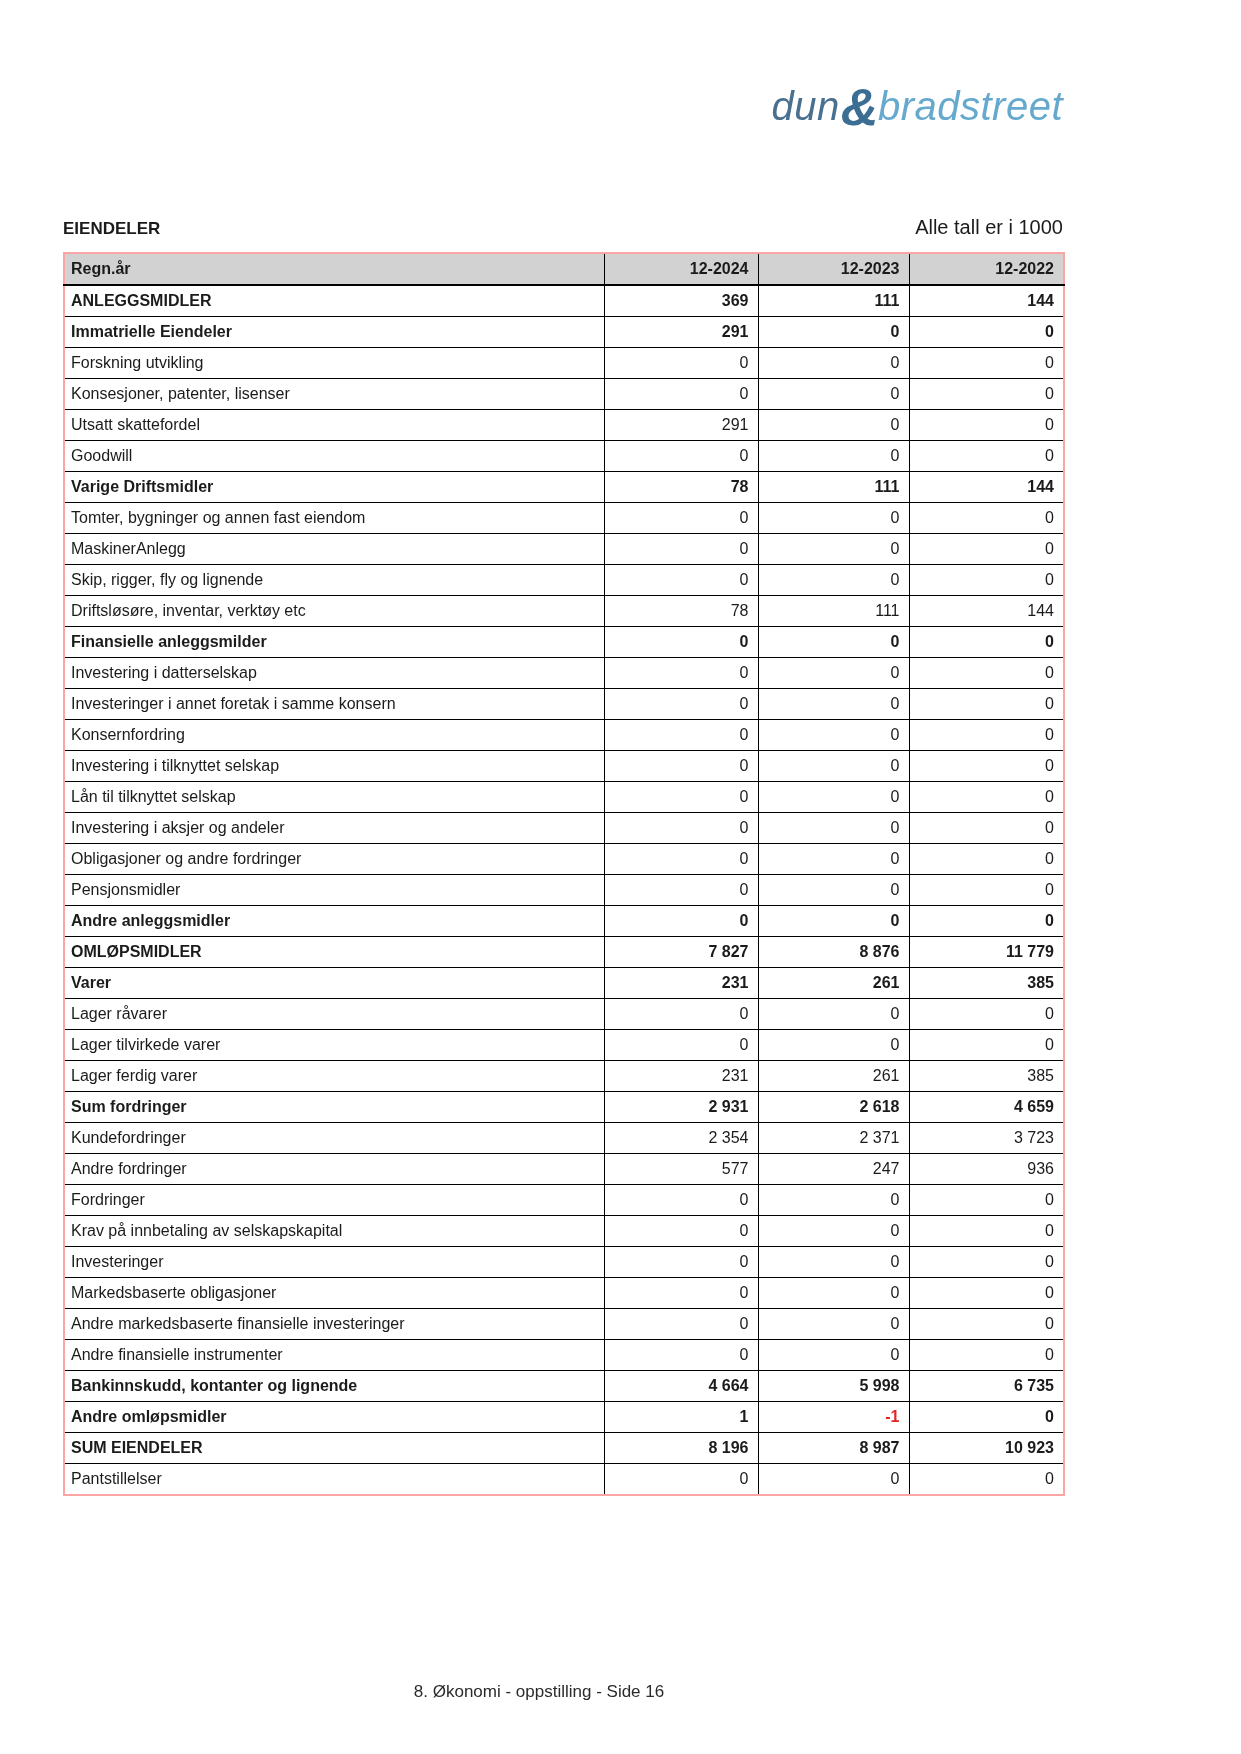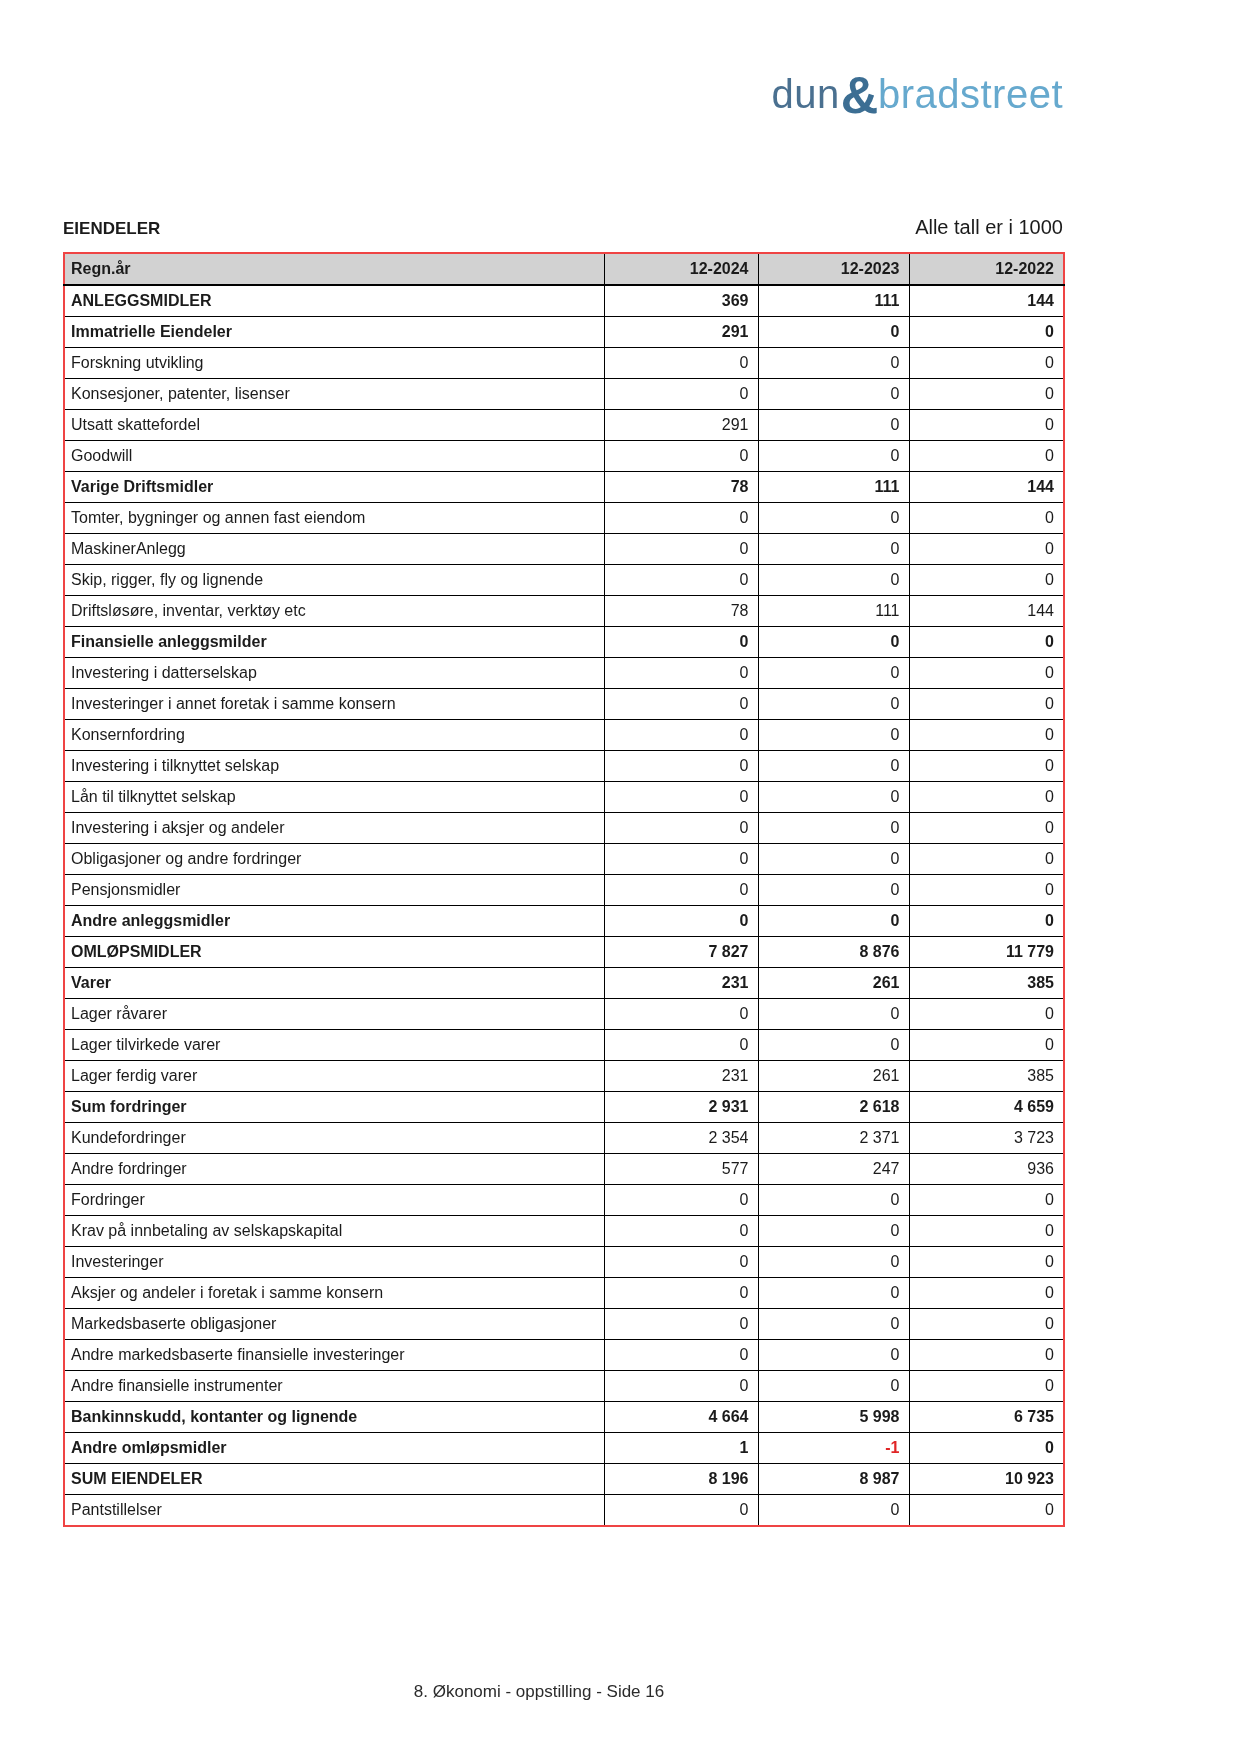--- a/index.html
+++ b/index.html
@@ -8,23 +8,23 @@
     background: #ffffff;
     font-family: "Liberation Sans", sans-serif;
     color: #1b1b1b;
     position: relative;
     overflow: hidden;
   }
   .page { position: absolute; inset: 0; }
 
   
   .logo {
-    position: absolute; top: 70px; left: 63px; width: 1000px;
+    position: absolute; top: 82px; left: 63px; width: 1000px;
     text-align: right; font-size: 40px; letter-spacing: 0.5px;
-    white-space: nowrap; line-height: 48px;
+    white-space: nowrap; line-height: 48px; font-style: italic;
   }
   .logo-dun  { color: var(--logo-dun, #4a7090); }
   .logo-amp  {
     color: var(--logo-amp, #3c6e93);
     font-size: 52px; font-weight: 700;
     margin: 0 -1px 0 1px; vertical-align: -5px;
   }
   .logo-brad { color: var(--logo-bradstreet, #66a9ce); }
 
   
@@ -33,21 +33,21 @@
     display: flex; justify-content: space-between; align-items: flex-end;
   }
   .section-title { font-weight: bold; font-size: 17px; }
   .units-note    { font-size: 20px; }
 
   
   .fin-table {
     position: absolute; top: 252px; left: 63px; width: 1000px;
     border-collapse: collapse; table-layout: fixed;
     font-size: 16px;
-    border: 2px solid #ef4444;
+    border: 2px solid #fca5a5;
   }
   .fin-table th, .fin-table td {
     border: 1px solid #000;
     height: 30px; padding: 0;
     overflow: hidden; white-space: nowrap;
   }
   .fin-table .label { text-align: left;  padding-left: 6px; }
   .fin-table .num   { text-align: right; padding-right: 9px; }
   .fin-table thead th {
     background: var(--header-bg, #d2d2d2);
@@ -279,26 +279,20 @@
           <td class="num">0</td>
           <td class="num">0</td>
         </tr>
         <tr>
           <td class="label">Investeringer</td>
           <td class="num">0</td>
           <td class="num">0</td>
           <td class="num">0</td>
         </tr>
         <tr>
-          <td class="label">Aksjer og andeler i foretak i samme konsern</td>
-          <td class="num">0</td>
-          <td class="num">0</td>
-          <td class="num">0</td>
-        </tr>
-        <tr>
           <td class="label">Markedsbaserte obligasjoner</td>
           <td class="num">0</td>
           <td class="num">0</td>
           <td class="num">0</td>
         </tr>
         <tr>
           <td class="label">Andre markedsbaserte finansielle investeringer</td>
           <td class="num">0</td>
           <td class="num">0</td>
           <td class="num">0</td>

